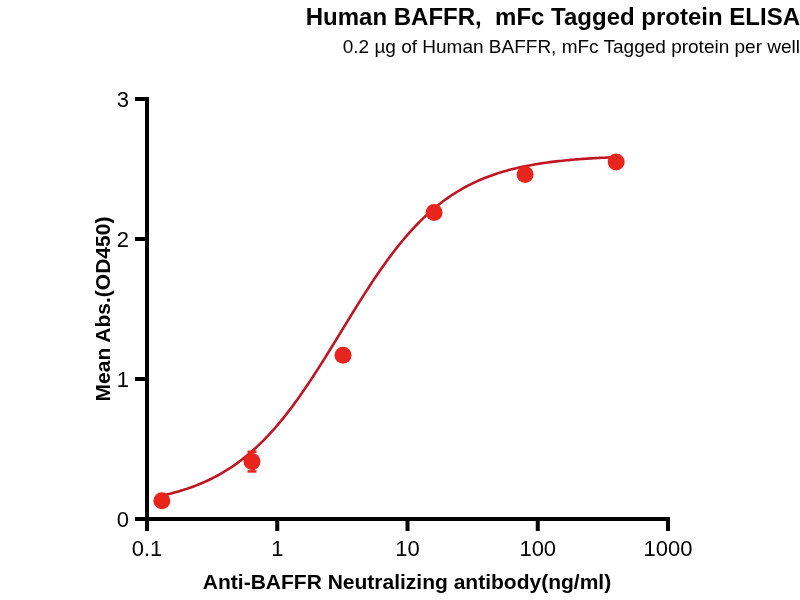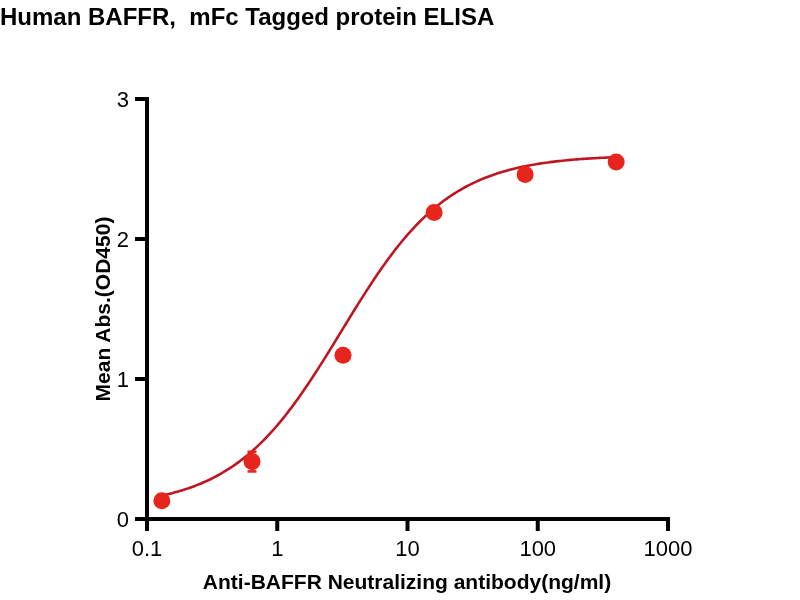--- a/index.html
+++ b/index.html
@@ -20,21 +20,21 @@
     left: 0;
     top: 0;
     width: 800px;
     height: 600px;
   }
   .title-block {
     position: absolute;
     left: 0;
     top: 0;
     width: 800px;
-    text-align: left;
+    text-align: right;
   }
   .chart-title {
     font-size: 24px;
     font-weight: bold;
     letter-spacing: 0px;
     margin: 4px 0 0 0;
     line-height: 26px;
     white-space: pre;
   }
   .chart-subtitle {
@@ -83,20 +83,21 @@
     stroke-linecap: butt;
   }
 </style>
 </head>
 <body>
 
 <div id="figure">
 
   <div class="title-block">
     <div class="chart-title">Human BAFFR,  mFc Tagged protein ELISA</div>
+    <div class="chart-subtitle">0.2 µg of Human BAFFR, mFc Tagged protein per well</div>
   </div>
 
   <svg id="plot" width="800" height="600" viewBox="0 0 800 600">
     <g id="axes">
       <path id="y-axis" class="axis-line" d="M 147 99 L 147 519"></path>
       <path id="x-axis" class="axis-line" d="M 147 519 L 668 519"></path>
     </g>
     <g id="y-ticks">
         <line x1="135" y1="519" x2="147" y2="519" class="tick-line"></line>
         <text x="129" y="527" text-anchor="end" class="tick-label">0</text>

